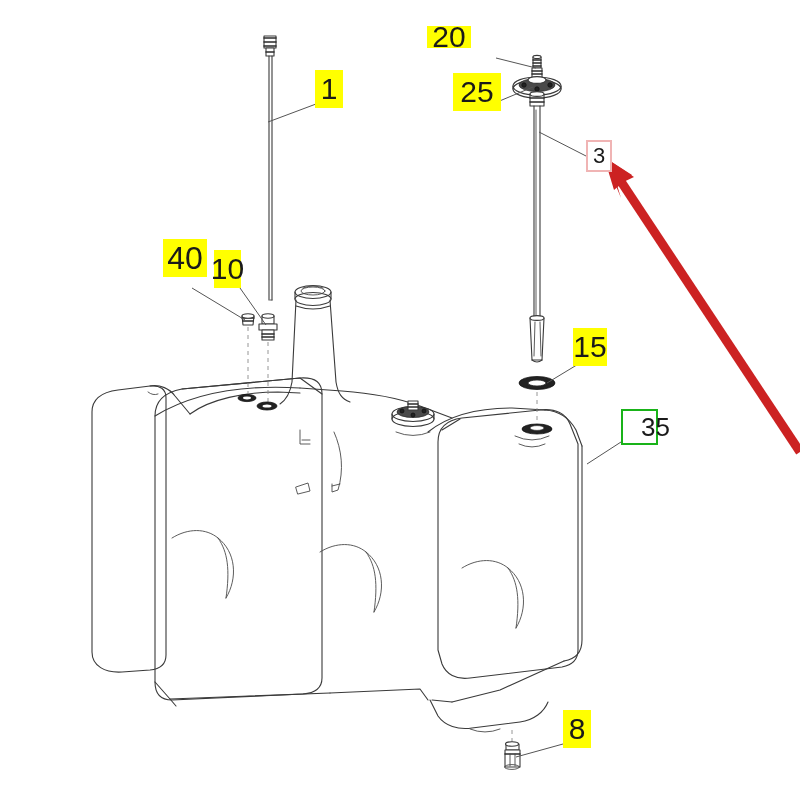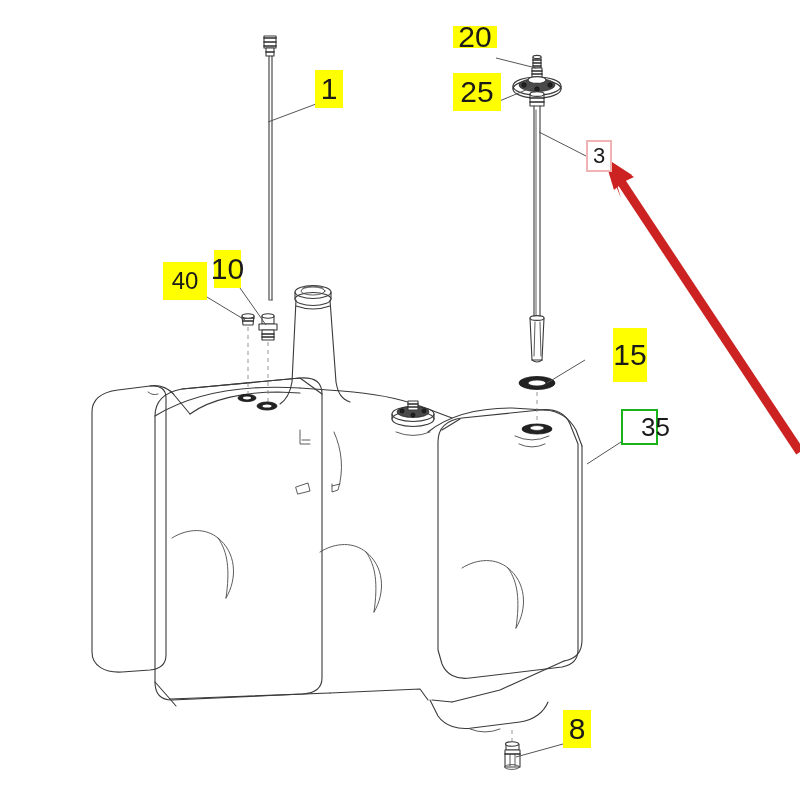--- a/index.html
+++ b/index.html
@@ -234,41 +234,41 @@
       <line x1="800" y1="452" x2="618" y2="177" stroke="#cc2222" stroke-width="9" stroke-linecap="butt"></line>
       <polygon points="604,157 634,177 617,185 621,198" fill="#cc2222"></polygon>
       <polygon points="604,157 632,175 614,190" fill="#cc2222"></polygon>
     </g>
   </svg>
 
   <div class="callout hl" style="left:315px;top:70px;width:28px;height:38px;font-size:30px;">
     <span>1</span>
   </div>
 
-  <div class="callout hl" style="left:453px;top:26px;width:44px;height:22px;font-size:30px;">
+  <div class="callout hl" style="left:427px;top:26px;width:44px;height:22px;font-size:30px;">
     <span>20</span>
   </div>
 
   <div class="callout hl" style="left:453px;top:73px;width:48px;height:38px;font-size:30px;">
     <span>25</span>
   </div>
 
   <div class="callout boxed-pink" style="left:586px;top:140px;width:26px;height:32px;font-size:22px;">
     <span>3</span>
   </div>
 
-  <div class="callout hl" style="left:163px;top:262px;width:44px;height:38px;font-size:24px;">
+  <div class="callout hl" style="left:163px;top:239px;width:44px;height:38px;font-size:32px;">
     <span>40</span>
   </div>
 
   <div class="callout hl" style="left:214px;top:250px;width:27px;height:38px;font-size:30px;">
     <span>10</span>
   </div>
 
-  <div class="callout hl" style="left:613px;top:328px;width:34px;height:54px;font-size:30px;">
+  <div class="callout hl" style="left:573px;top:328px;width:34px;height:38px;font-size:30px;">
     <span>15</span>
   </div>
 
   <div class="callout boxed" style="left:621px;top:409px;width:37px;height:36px;font-size:26px;">
     <span>35</span>
   </div>
 
   <div class="callout hl" style="left:563px;top:710px;width:28px;height:38px;font-size:30px;">
     <span>8</span>
   </div>

